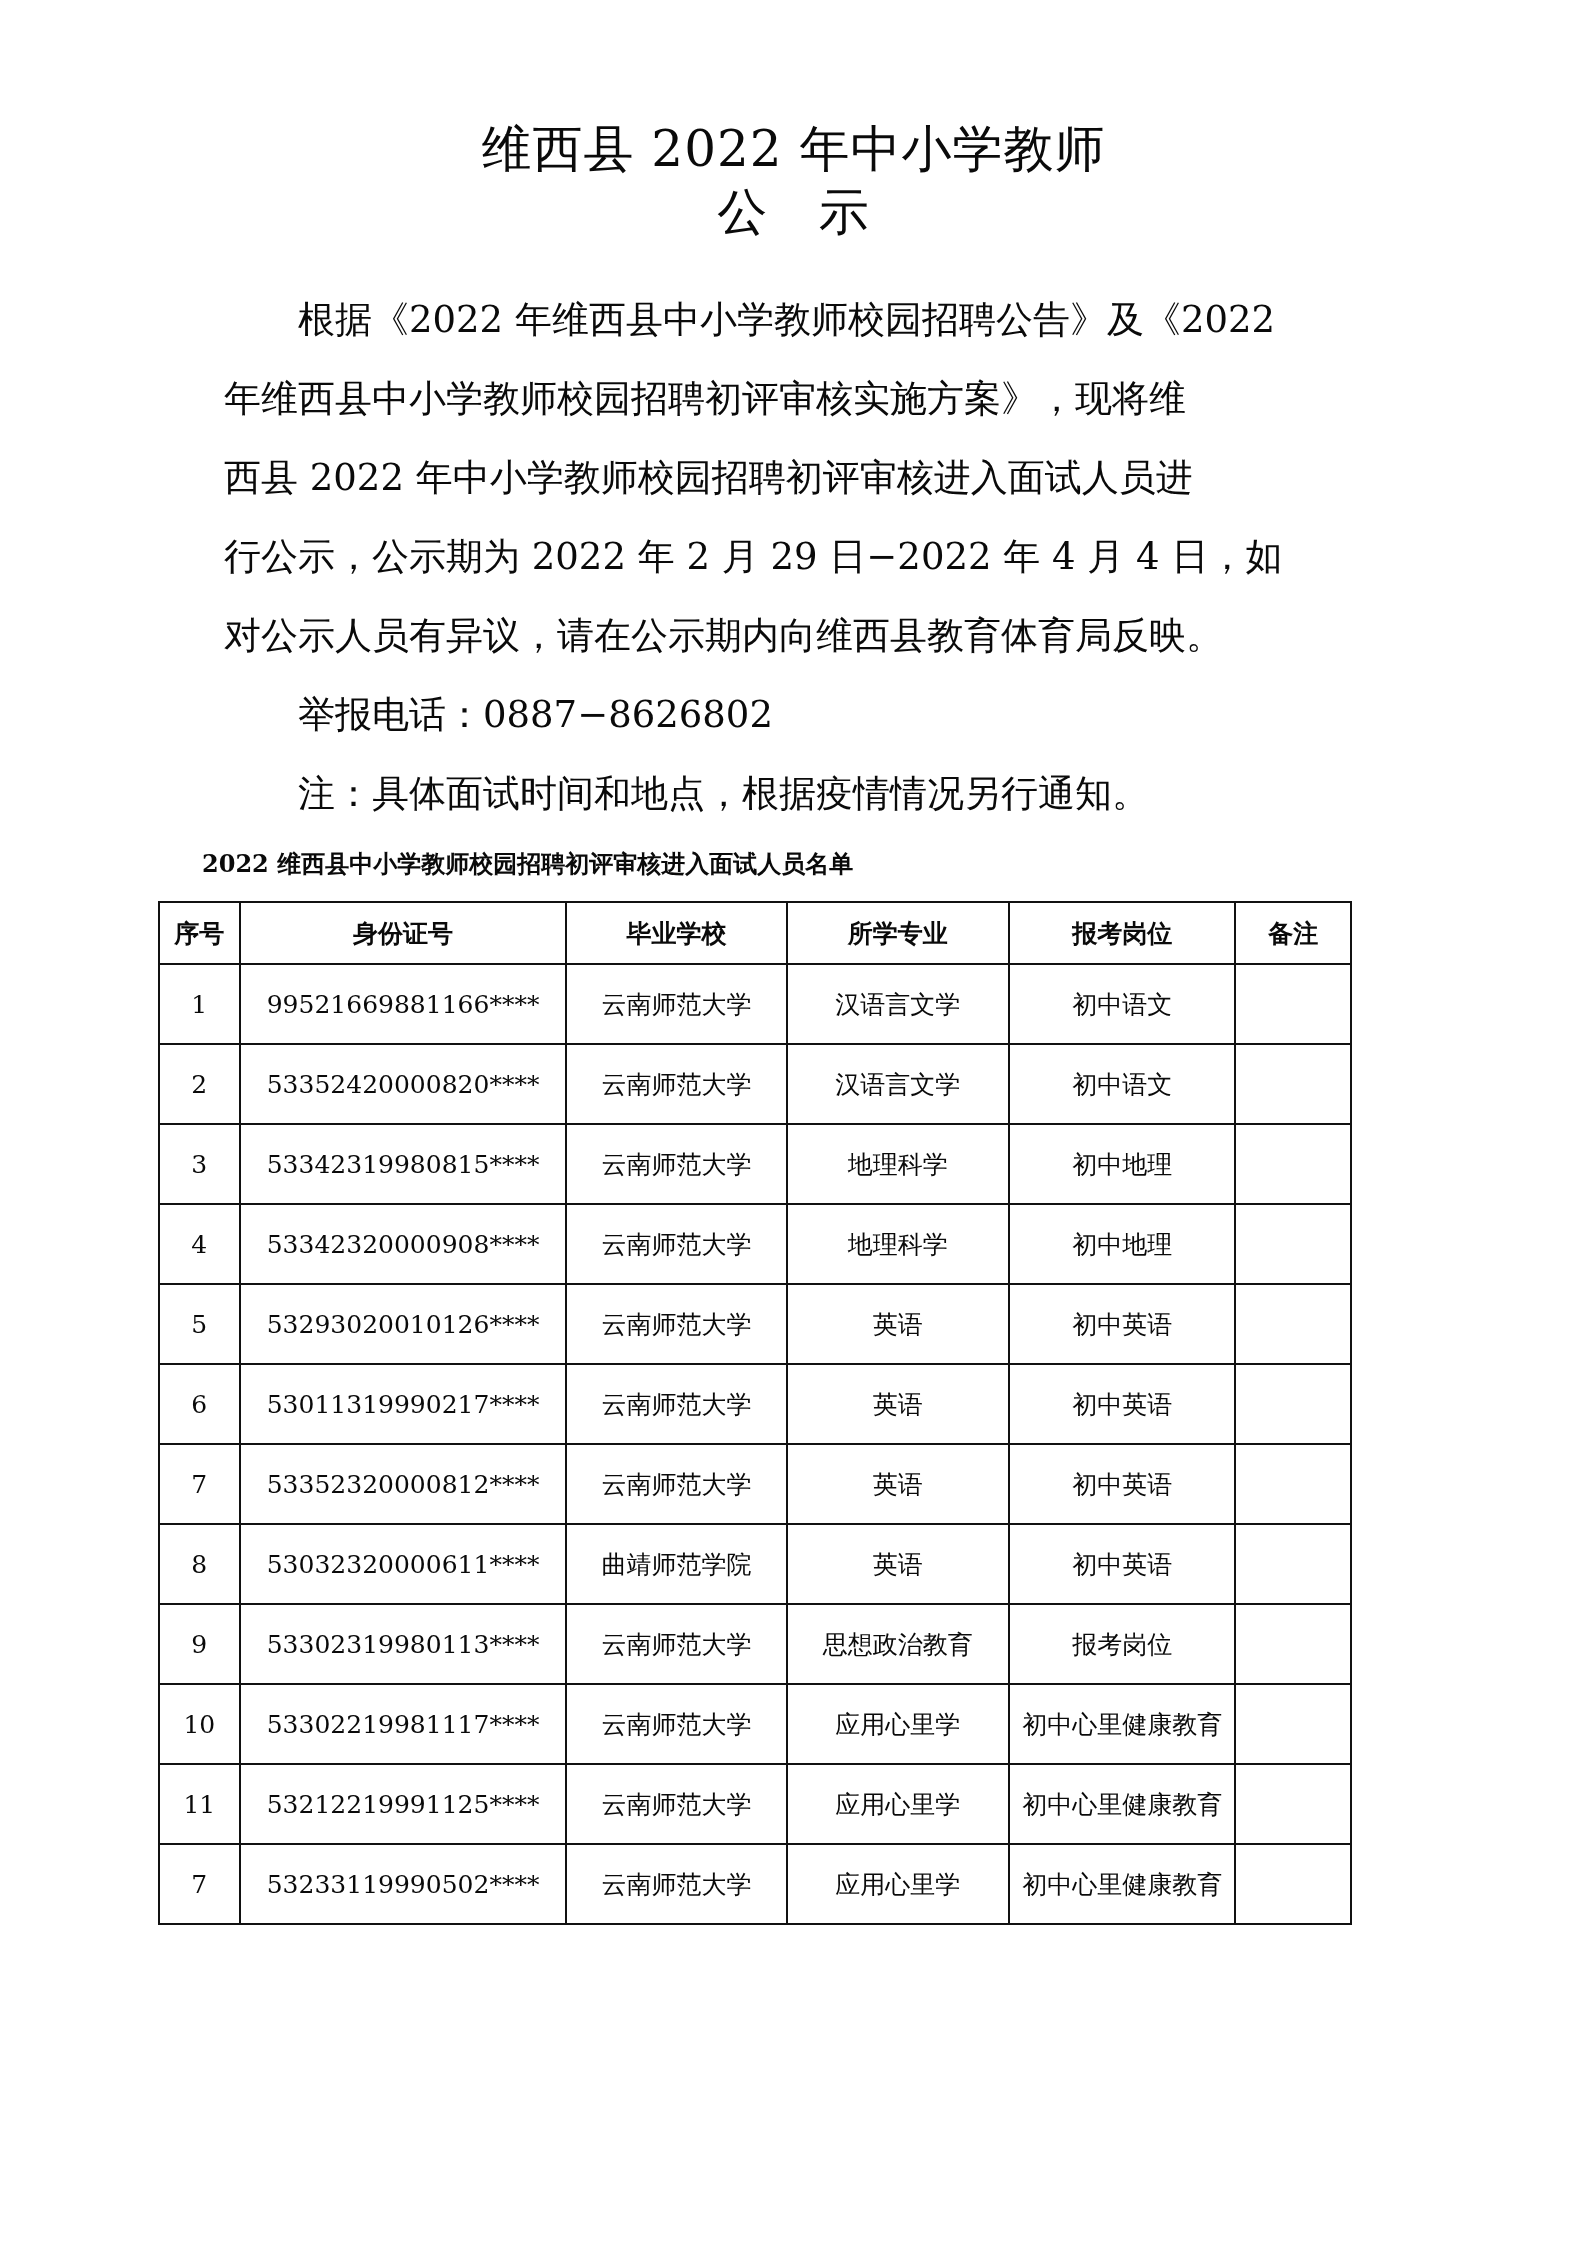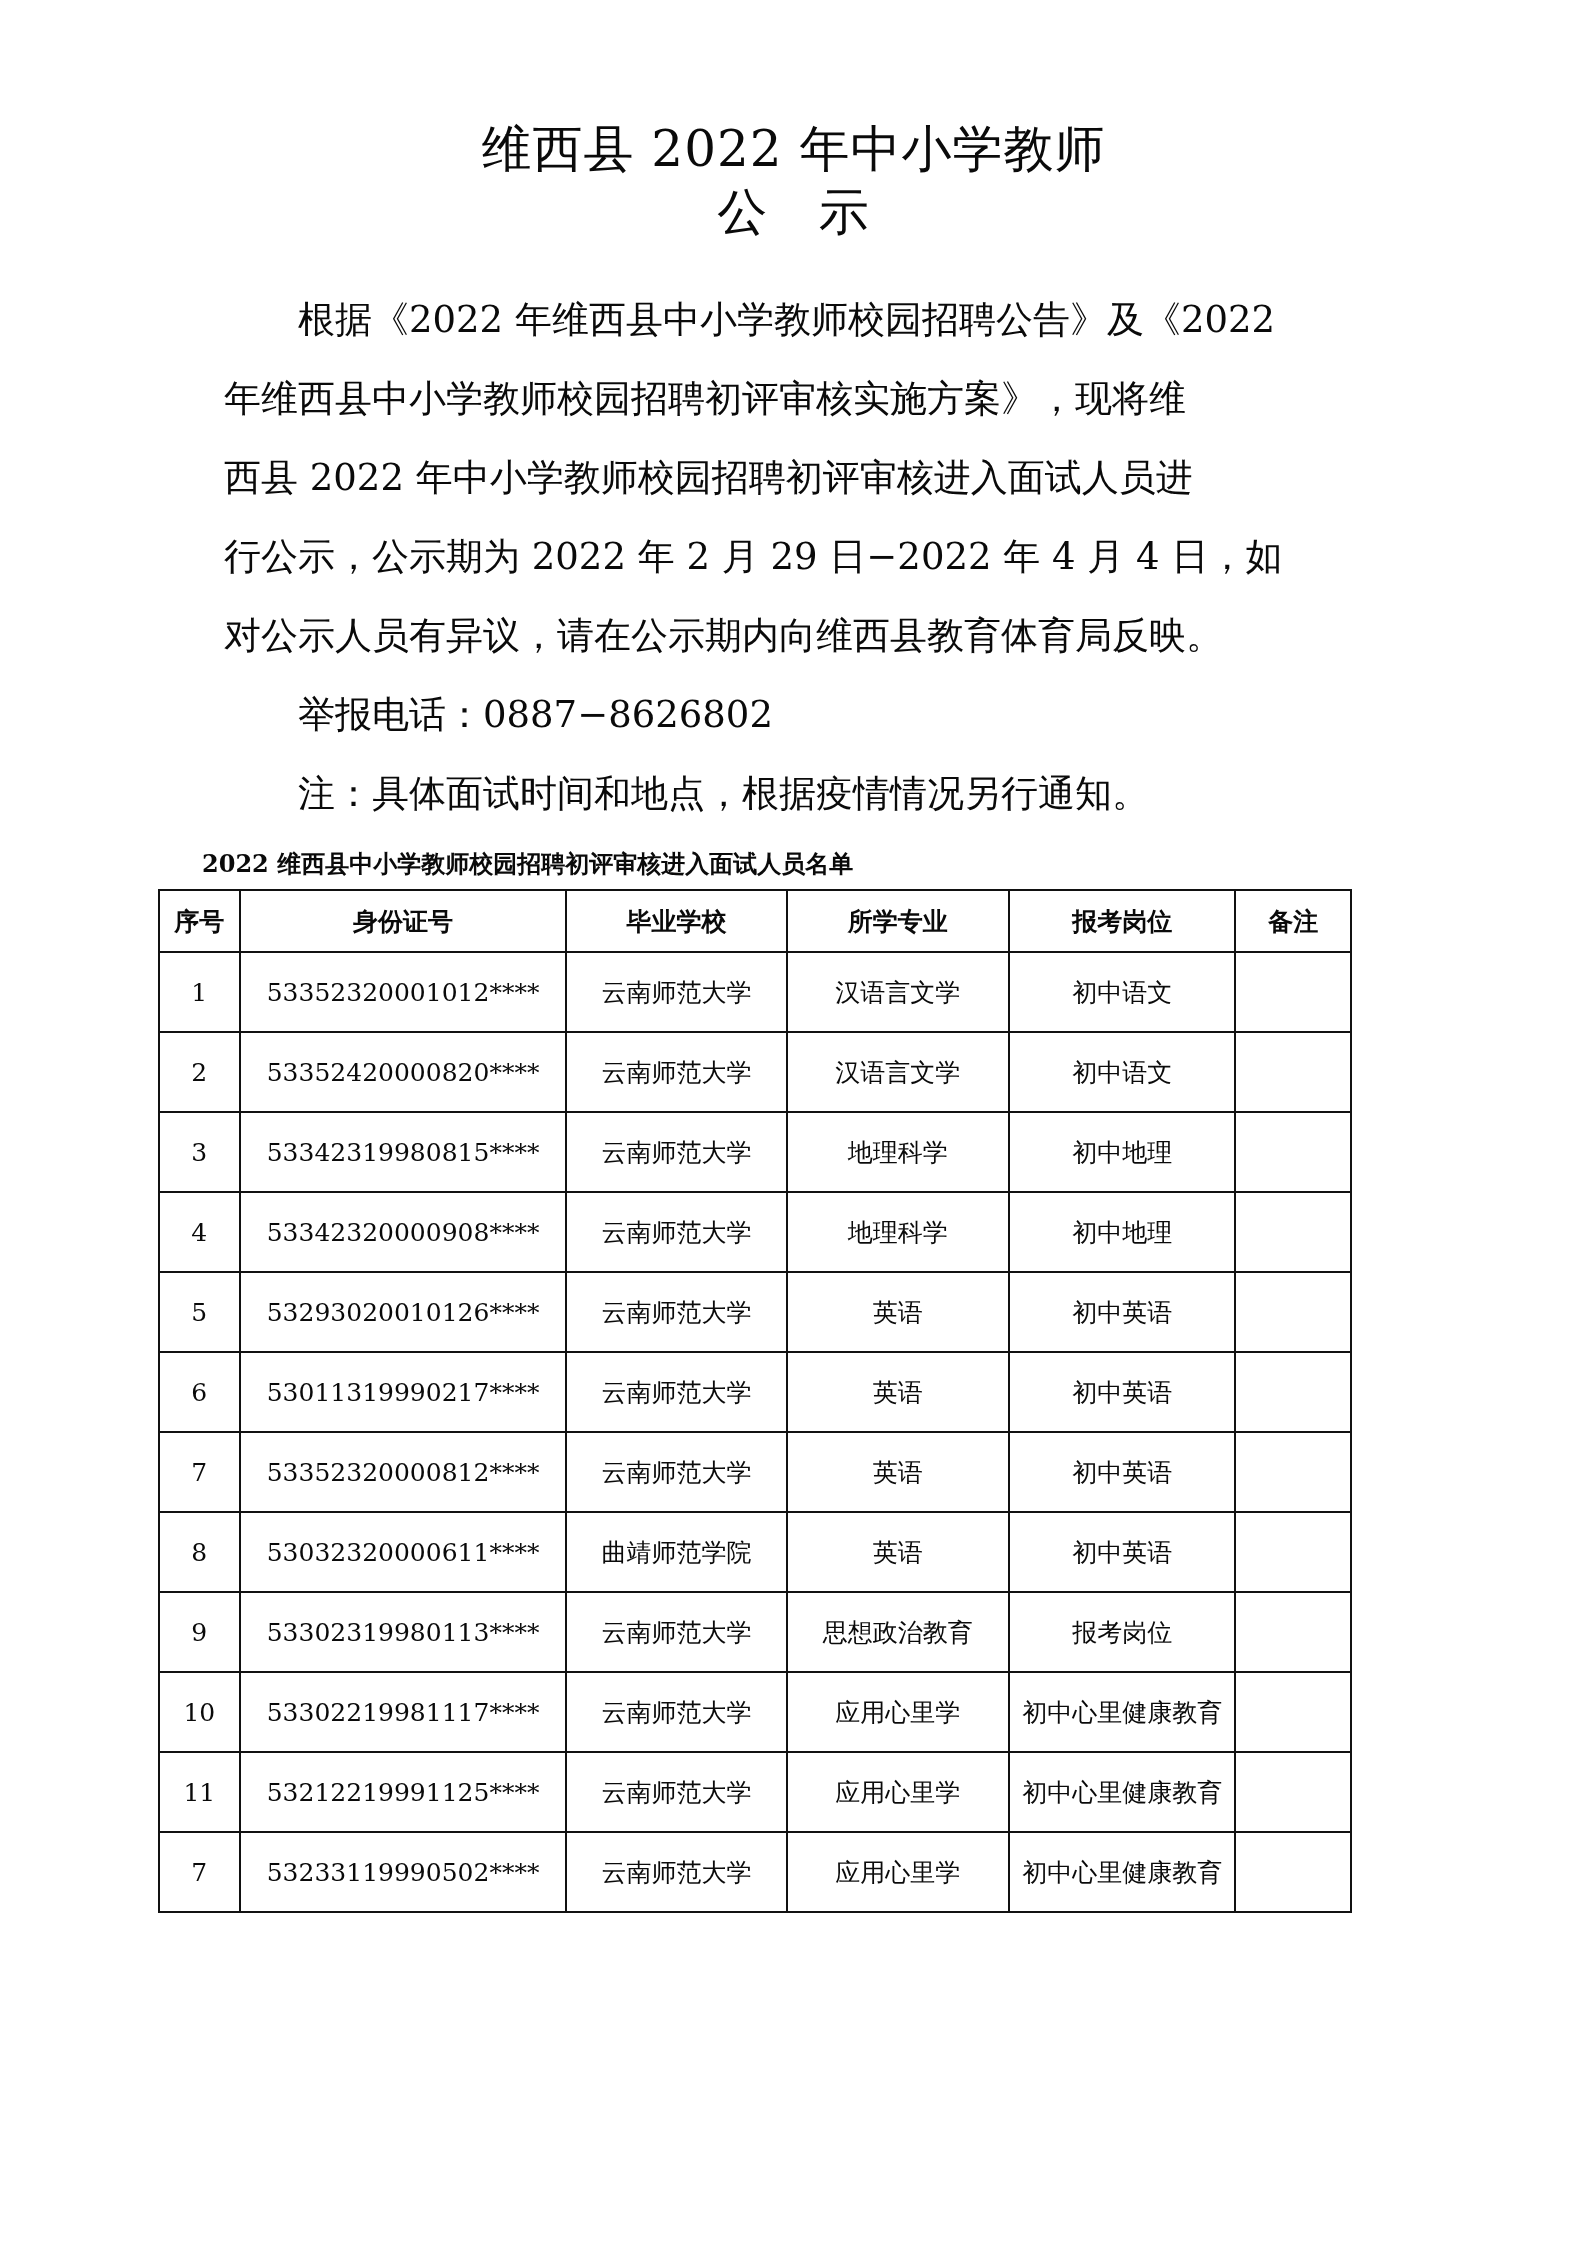--- a/index.html
+++ b/index.html
@@ -63,21 +63,21 @@
     margin-top: 6px;
     font-size: 24px;
     line-height: 50px;
     padding-left: 52px;
     white-space: pre;
     font-weight: 600;
   }
 
   
   .list-table-wrap {
-    margin-top: 0;
+    margin-top: 12px;
   }
   table.list-table {
     border-collapse: collapse;
     width: 1194px;
     margin: 0 0 0 8px;
     table-layout: fixed;
   }
   table.list-table th,
   table.list-table td {
     border: 2px solid #111111;
@@ -154,21 +154,21 @@
           <th>身份证号</th>
           <th>毕业学校</th>
           <th>所学专业</th>
           <th>报考岗位</th>
           <th>备注</th>
         </tr>
       </thead>
       <tbody id="table-body">
           <tr>
             <td class="c-idx">1</td>
-            <td class="c-id">53352320001012****</td>
+            <td class="c-id">99521669881166****</td>
             <td class="c-school">云南师范大学</td>
             <td class="c-major">汉语言文学</td>
             <td class="c-post">初中语文</td>
             <td class="c-note"></td>
           </tr>
           <tr>
             <td class="c-idx">2</td>
             <td class="c-id">53352420000820****</td>
             <td class="c-school">云南师范大学</td>
             <td class="c-major">汉语言文学</td>

